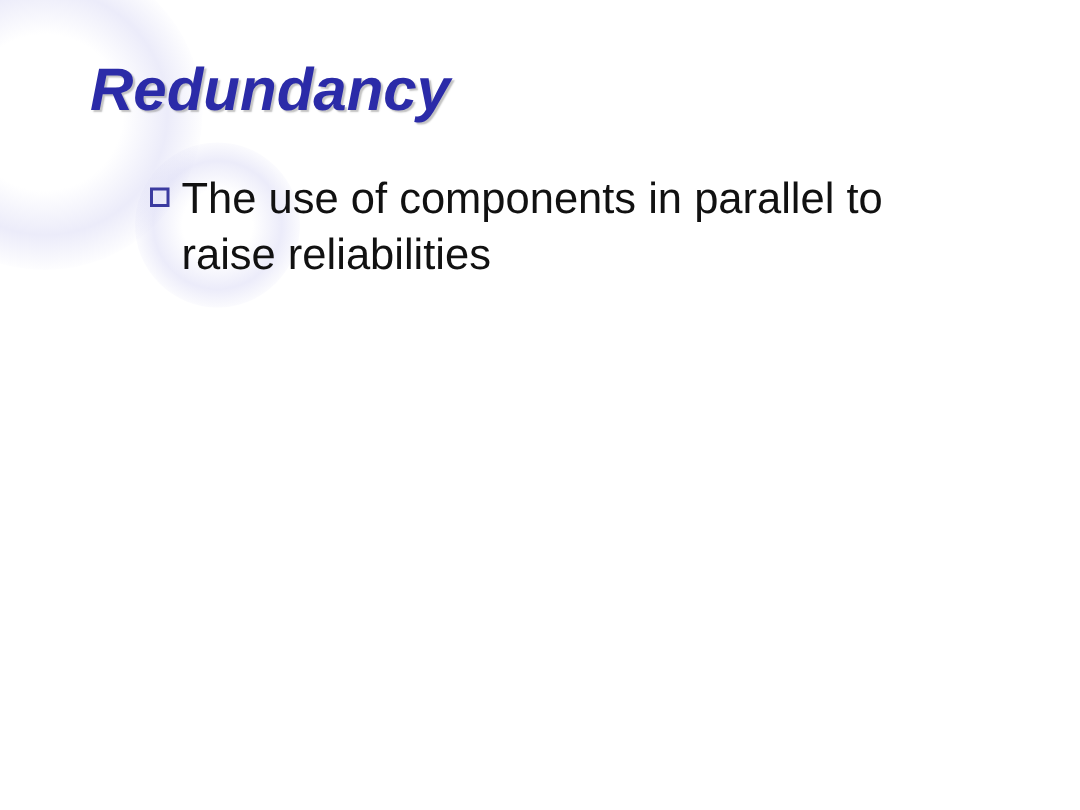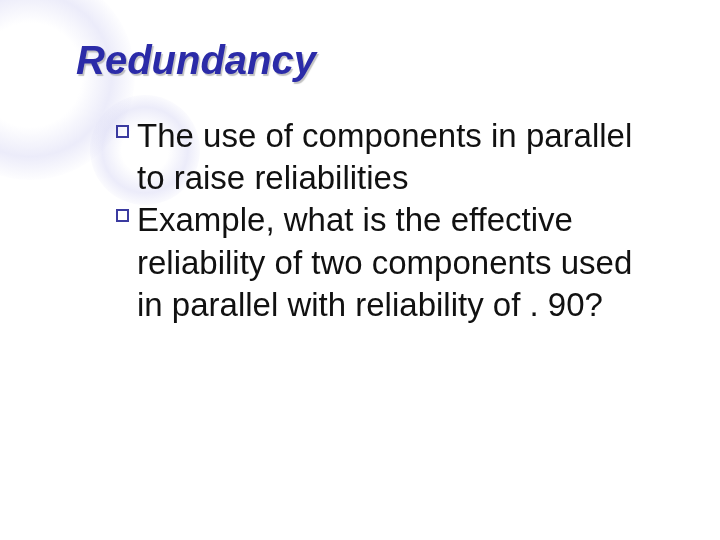--- a/index.html
+++ b/index.html
@@ -32,42 +32,42 @@
     height: 110px;
     left: 90px;
     top: 95px;
     background: radial-gradient(circle at center,
        rgba(230,230,250,0.0) 30%,
        rgba(200,200,240,0.35) 55%,
        rgba(230,230,250,0.0) 75%);
   }
   .slide {
     position: relative;
-    padding: 38px 60px 0 76px;
+    padding: 38px 60px 0 60px;
     box-sizing: border-box;
     width: 100%;
     height: 100%;
   }
   .title {
     font-family: Verdana, Geneva, sans-serif;
     font-weight: bold;
     font-style: italic;
     font-size: 40px;
     color: #2b2ba8;
     text-shadow: 1.5px 1.5px 1px rgba(120,120,120,0.45);
     margin: 0 0 32px 0;
   }
   .content {
     margin-left: 40px;
     margin-right: 10px;
   }
   .bullet-item {
     display: flex;
     align-items: flex-start;
-    font-size: 33px;
+    font-size: 29px;
     line-height: 1.28;
     color: #111;
     margin: 0;
   }
   .bullet-box {
     flex: 0 0 auto;
     width: 13px;
     height: 13px;
     border: 2px solid #3b3ba0;
     margin-top: 10px;
@@ -85,18 +85,14 @@
 <div class="decor decor-small"></div>
 
 <div class="slide">
   <h1 class="title">Redundancy</h1>
 
   <div class="content">
     <div class="bullet-item">
       <span class="bullet-box"></span>
       <span class="bullet-text">The use of components in parallel to raise reliabilities</span>
     </div>
-    <div class="bullet-item">
-      <span class="bullet-box"></span>
-      <span class="bullet-text">Example, what is the effective reliability of two components used in parallel with reliability of . 90?</span>
-    </div>
   </div>
 </div>
 
 </body></html>

